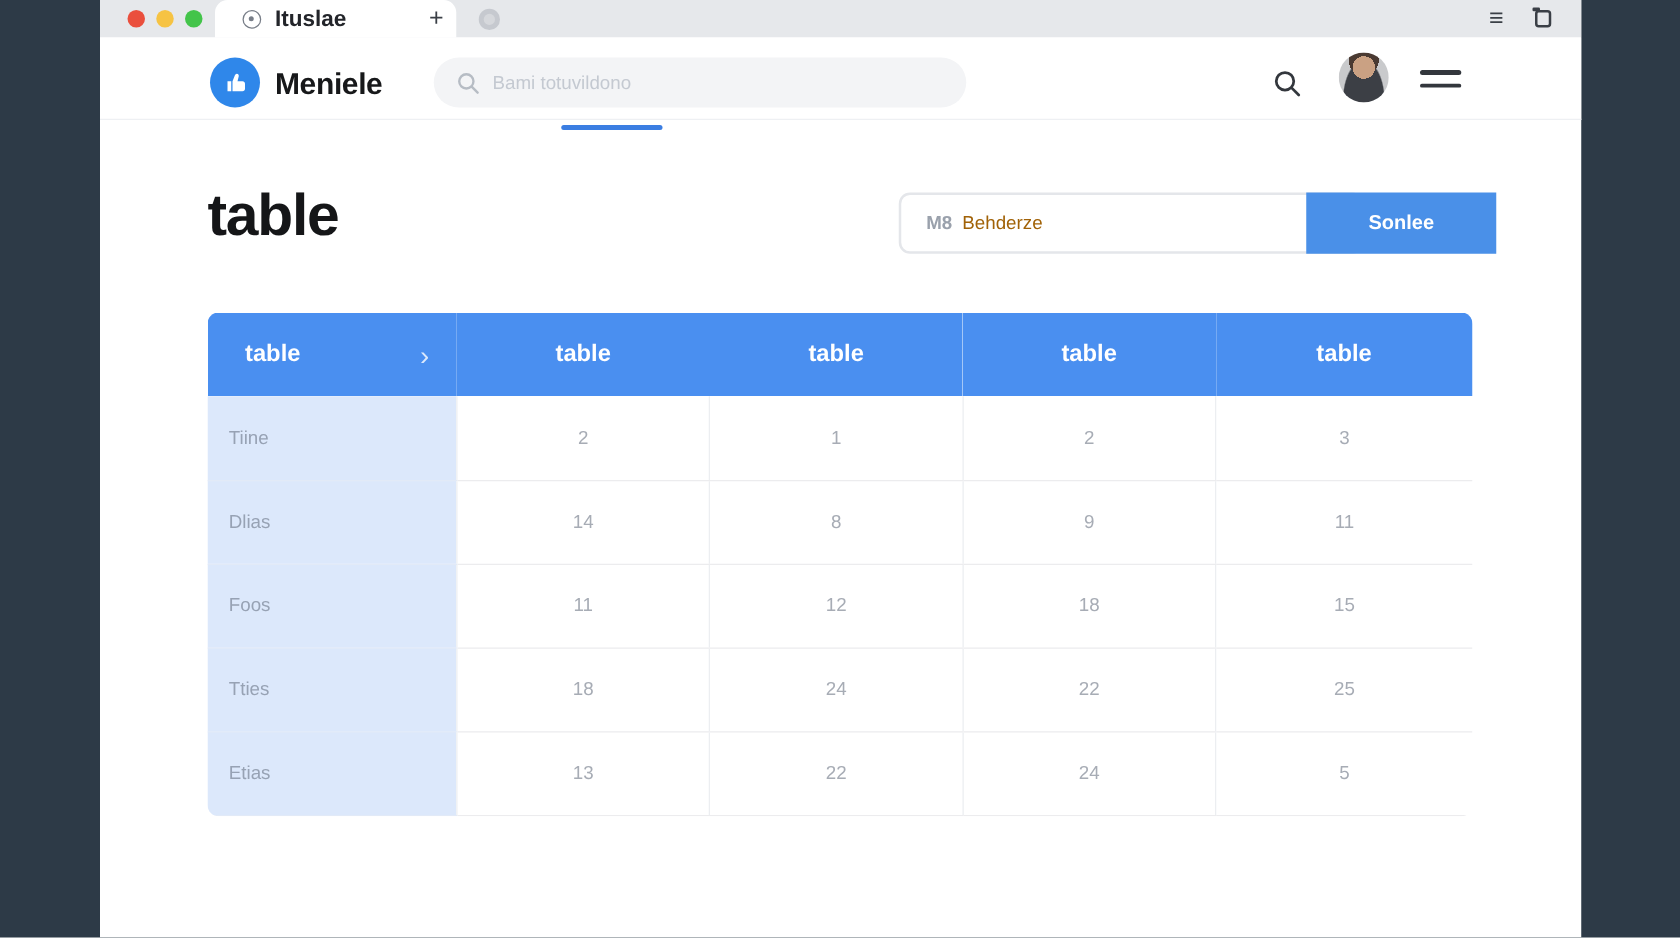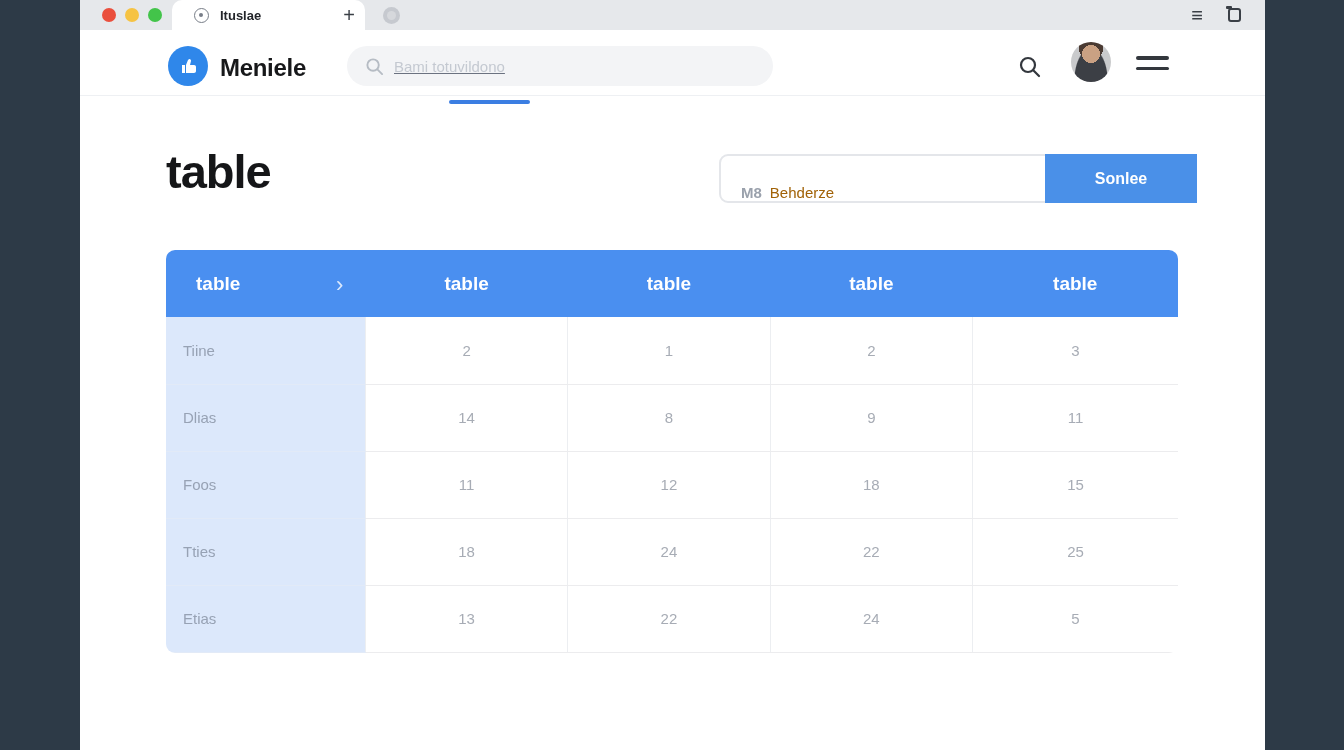--- a/index.html
+++ b/index.html
@@ -35,21 +35,21 @@
   }
   .tab-favicon {
     width: 15px; height: 15px; border: 1.7px solid #787e88; border-radius: 50%;
     margin-left: 22px; position: relative; flex: 0 0 auto;
   }
   .tab-favicon::after {
     content: ""; position: absolute; left: 4px; top: 4px;
     width: 4px; height: 4px; background: #787e88; border-radius: 50%;
   }
   .tab-title {
-    margin-left: 11px; font-size: 13px; font-weight: bold; color: #23252a;
+    margin-left: 11px; font-size: 18px; font-weight: bold; color: #23252a;
     white-space: nowrap; overflow: hidden;
   }
   .newtab-btn {
     position: absolute; left: 255px; top: 1px; width: 28px; height: 28px;
     font-size: 20px; color: #3a3f46; text-align: center; line-height: 28px;
     cursor: default;
   }
   .ghost-favicon {
     position: absolute; left: 303px; top: 7px; width: 17px; height: 17px;
     border-radius: 50%; background: #c6c9cf;
@@ -92,21 +92,21 @@
   .searchbar {
     position: absolute; left: 267px; top: 16px; width: 426px; height: 40px;
     background: #f3f4f6; border-radius: 20px;
     display: flex; align-items: center;
   }
   .searchbar svg { margin-left: 18px; flex: 0 0 auto; }
   .searchbar input {
     border: none; outline: none; background: transparent;
     margin-left: 10px; width: 340px;
     font-family: "Liberation Sans", sans-serif;
-    font-size: 15px; color: #6b7280; text-decoration: underline;
+    font-size: 15px; color: #6b7280;
   }
   .searchbar input::placeholder { color: #c4c9d1; }
   .appbar-search { position: absolute; left: 938px; top: 25px; width: 24px; height: 24px; }
   .avatar {
     position: absolute; left: 991px; top: 12px; width: 40px; height: 40px;
     border-radius: 50%; overflow: hidden;
     background:
       radial-gradient(circle at 50% 30%, #caa183 0 9px, transparent 9px),
       radial-gradient(circle at 50% 16%, #4a3a32 0 12px, transparent 12px),
       radial-gradient(ellipse at 50% 95%, #3c3f45 0 16px, transparent 17px),
@@ -120,21 +120,21 @@
   }
 
   
   .page-title {
     position: absolute; left: 86px; top: 144px;
     font-size: 47px; font-weight: 800; color: #151618; letter-spacing: -1px;
   }
   .filter-select {
     position: absolute; left: 639px; top: 154px; width: 372px; height: 49px;
     border: 2px solid #e4e6ea; border-radius: 9px; background: #ffffff;
-    display: flex; align-items: flex-end;
+    display: flex; align-items: center;
   }
   .filter-prefix { margin-left: 20px; font-size: 15px; font-weight: bold; color: #9aa1ac; }
   .filter-value { margin-left: 8px; font-size: 15px; color: #a16207; }
   .filter-select svg { position: absolute; right: 18px; top: 14px; }
   .primary-btn {
     position: absolute; left: 965px; top: 154px; width: 152px; height: 49px;
     background: #4a90e8; border: none; border-radius: 0;
     color: #ffffff; font-family: "Liberation Sans", sans-serif;
     font-size: 16px; font-weight: bold; cursor: default;
   }

